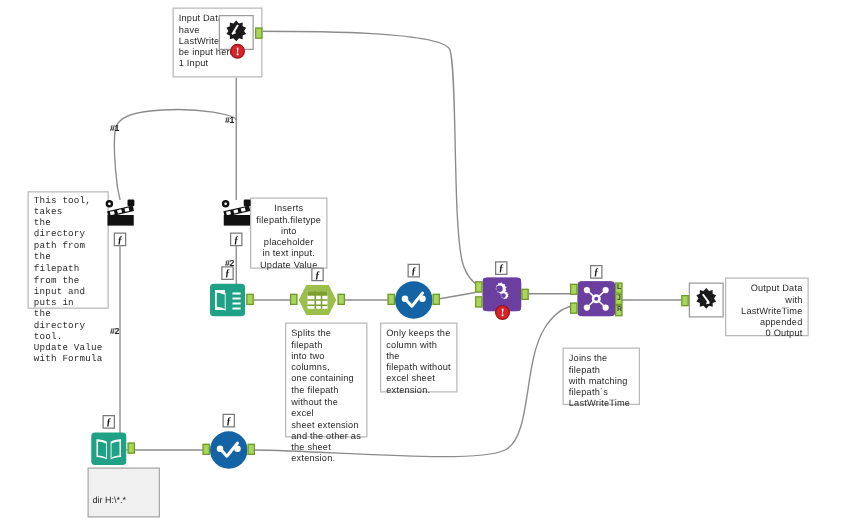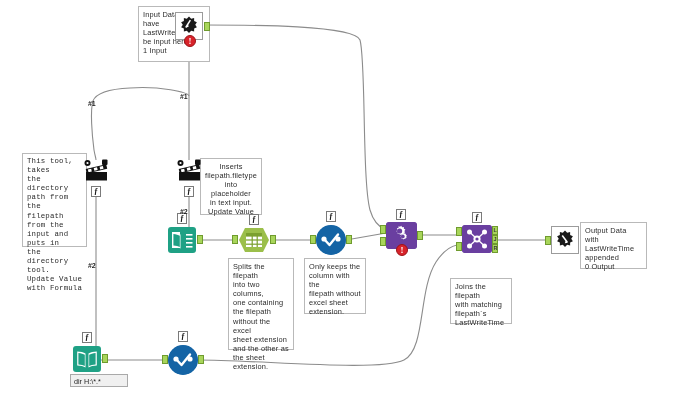--- a/index.html
+++ b/index.html
@@ -73,21 +73,21 @@
 
   
   .wire-label{
     position:absolute;font-size:7px;color:#1e1e1e;font-weight:bold;
     letter-spacing:-.2px;
   }
 
   
   .value-box{
     position:absolute;background:#f0f0f0;border:1px solid #a9a9a9;
-    font-size:7.2px;color:#1e1e1e;padding:1px 3px;box-sizing:border-box;
+    font-size:7.2px;color:#1e1e1e;padding:19px 3px;box-sizing:border-box;
     font-family:"Liberation Sans", sans-serif;
   }
   
   .port-letter{
     position:absolute;font-size:5.5px;color:#3a3a3a;font-weight:bold;
   }
 </style>
 </head>
 <body>
 
@@ -162,21 +162,21 @@
 filepath without
 excel sheet
 extension.</div>
 
 
   <div class="comment" style="left:450px;top:278px;width:62px;height:46px;">Joins the filepath
 with matching
 filepath`s
 LastWriteTime</div>
 
-  <div class="comment" style="left:580px;top:222px;width:67px;height:47px;">Output Data with
+  <div class="comment" style="left:580px;top:222px;width:67px;height:47px;text-align:right;">Output Data with
 LastWriteTime
 appended
 0 Output</div>
 
   <div class="node box" style="left:175px;top:12px;">
     <span class="glyph">
       <svg width="22" height="22" viewBox="0 0 24 24">
         <path d="M12 1.6 14.4 4.1 17.6 3.3 17.6 6.6 20.6 7.9 18.8 10.6 20.6 13.3 17.6 14.6 17.6 17.9 14.4 17.1 12 19.6 9.6 17.1 6.4 17.9 6.4 14.6 3.4 13.3 5.2 10.6 3.4 7.9 6.4 6.6 6.4 3.3 9.6 4.1Z" fill="#1a1a1a"></path>
         <path d="M13.5 5.5 L8.5 13.5" stroke="#ffffff" stroke-width="1.7" fill="none"></path>
         <path d="M8.2 13.8 l3.4 -0.9 -0.6 -2.7z" fill="#ffffff"></path>

